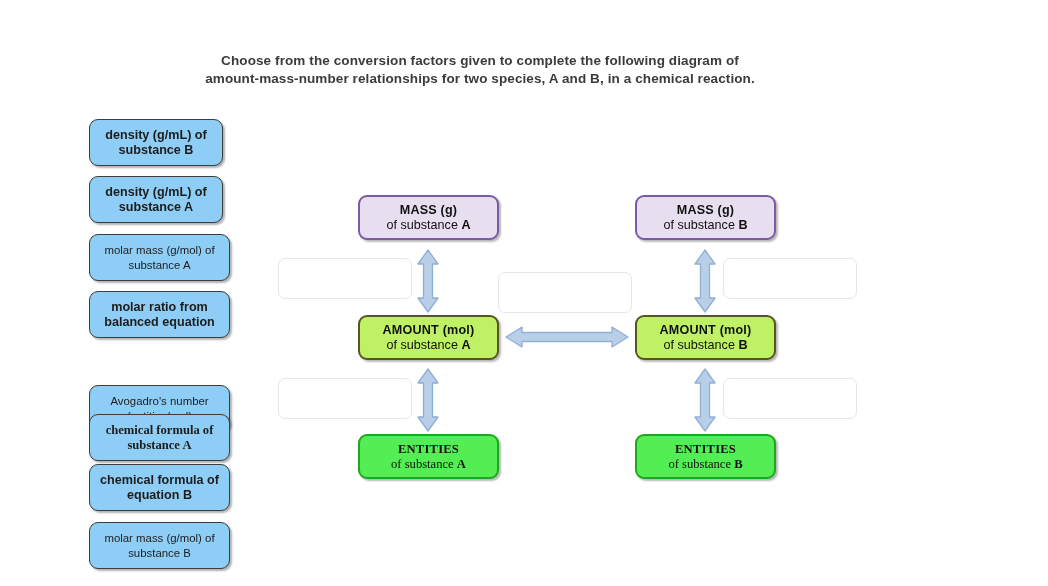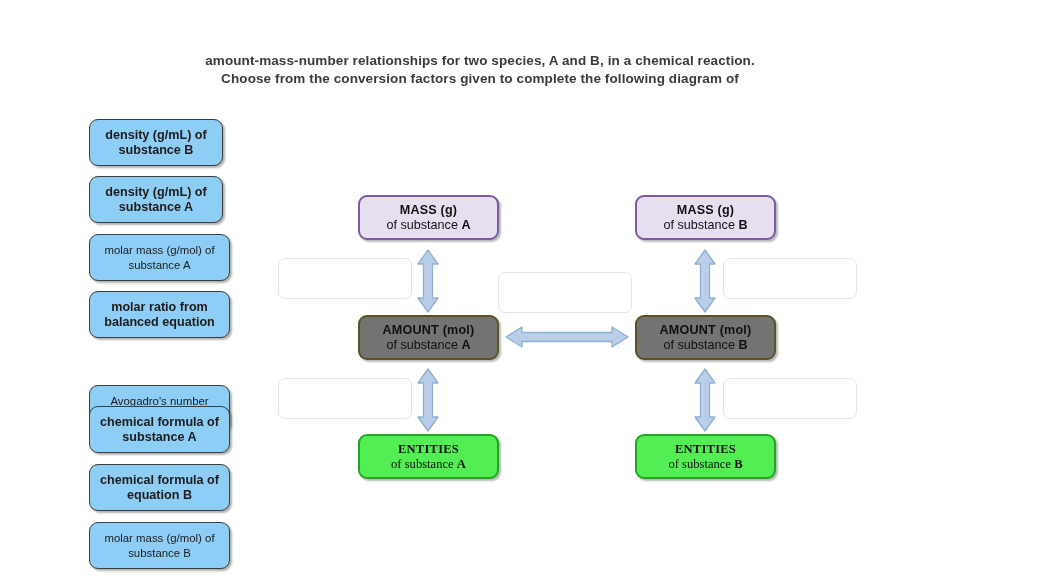--- a/index.html
+++ b/index.html
@@ -88,21 +88,21 @@
     font-size: 12.6px;
     font-weight: bold;
   }
   .node-box .nb-sub .light { font-weight: normal; }
 
   .node-mass {
     background: #e7dff0;
     border: 2px solid #7b5ba6;
   }
   .node-amount {
-    background: #737373;
+    background: #bef264;
     border: 2px solid #5c5420;
   }
   .node-entities {
     background: #53ee53;
     border: 2px solid #1fa81f;
     font-family: Liberation Serif, serif;
   }
 
   
   .drop-slot {
@@ -120,31 +120,31 @@
   .arrow { position: absolute; }
   .arrow svg { display: block; }
 
   
   .nb-top, .nb-sub, .factor-tile, #prompt-title { -webkit-font-smoothing: antialiased; }
 </style>
 </head>
 <body>
 
 <div id="prompt-title">
+  <span class="line">Choose from the conversion factors given to complete the following diagram of</span>
   <span class="line">amount-mass-number relationships for two species, A and B, in a chemical reaction.</span>
-  <span class="line">Choose from the conversion factors given to complete the following diagram of</span>
 </div>
 
 <div id="factor-bank">
   <div class="factor-tile big" style="top:0px;">density (g/mL) of substance B</div>
   <div class="factor-tile big" style="top:57px;">density (g/mL) of substance A</div>
   <div class="factor-tile small w-wide" style="top:115px;">molar mass (g/mol) of substance A</div>
   <div class="factor-tile big w-wide" style="top:172px;">molar ratio from balanced equation</div>
   <div class="factor-tile small w-wide" style="top:230px;margin-top:36px;">Avogadro's number (entities/mol)</div>
-  <div class="factor-tile big w-wide" style="top:287px;">chemical formula of substance A</div>
+  <div class="factor-tile big w-wide" style="top:295px;font-family:Liberation Serif, serif;">chemical formula of substance A</div>
   <div class="factor-tile big w-wide" style="top:345px;">chemical formula of equation B</div>
   <div class="factor-tile small w-wide" style="top:403px;">molar mass (g/mol) of substance B</div>
 </div>
 
 <div id="diagram">
 
   <div class="node-box node-mass" style="left:358px; top:195px;">
     <span class="nb-top">MASS (g)</span>
     <span class="nb-sub"><span class="light">of substance </span><span>A</span></span>
   </div>

